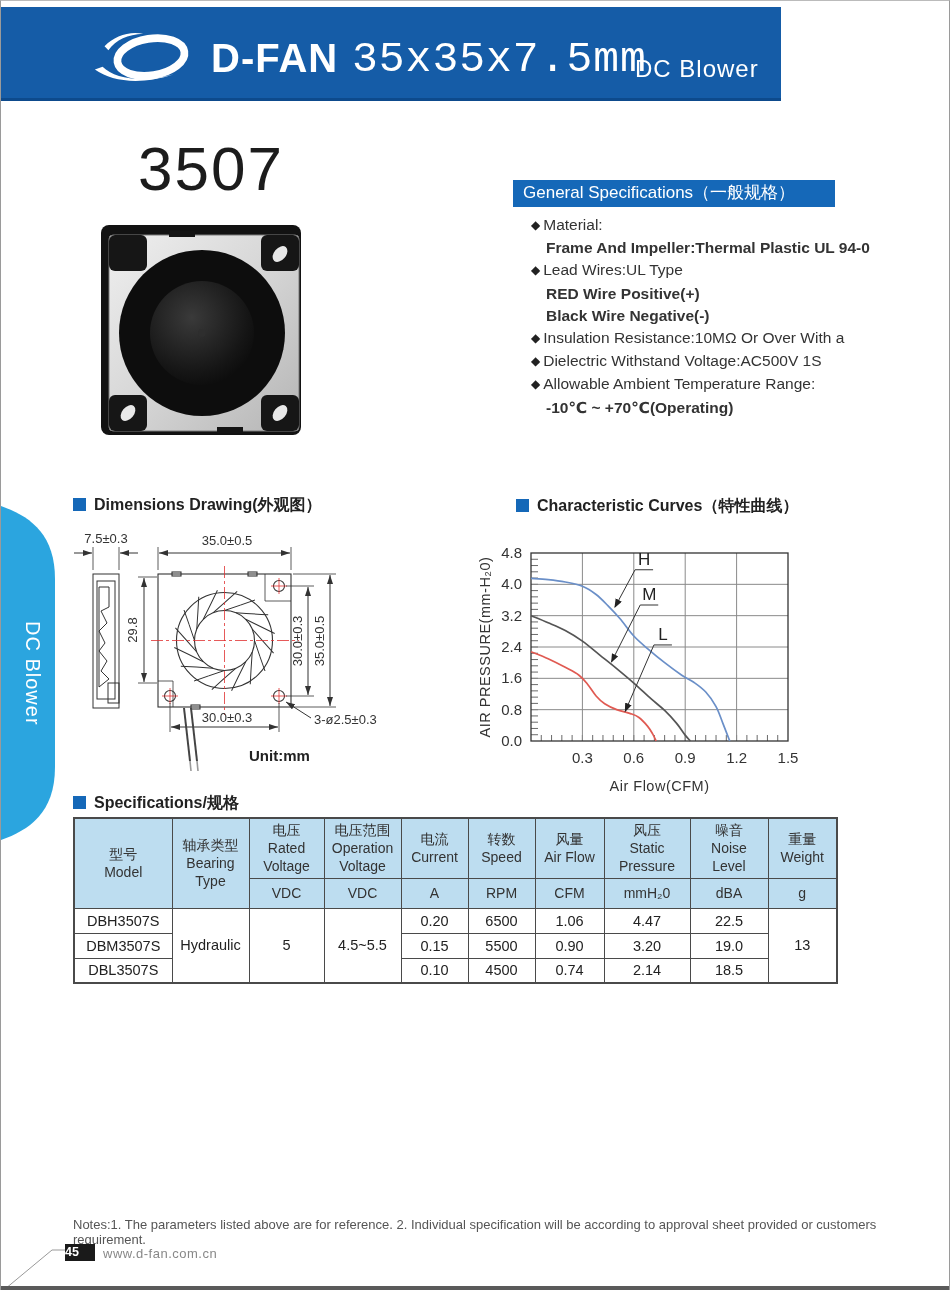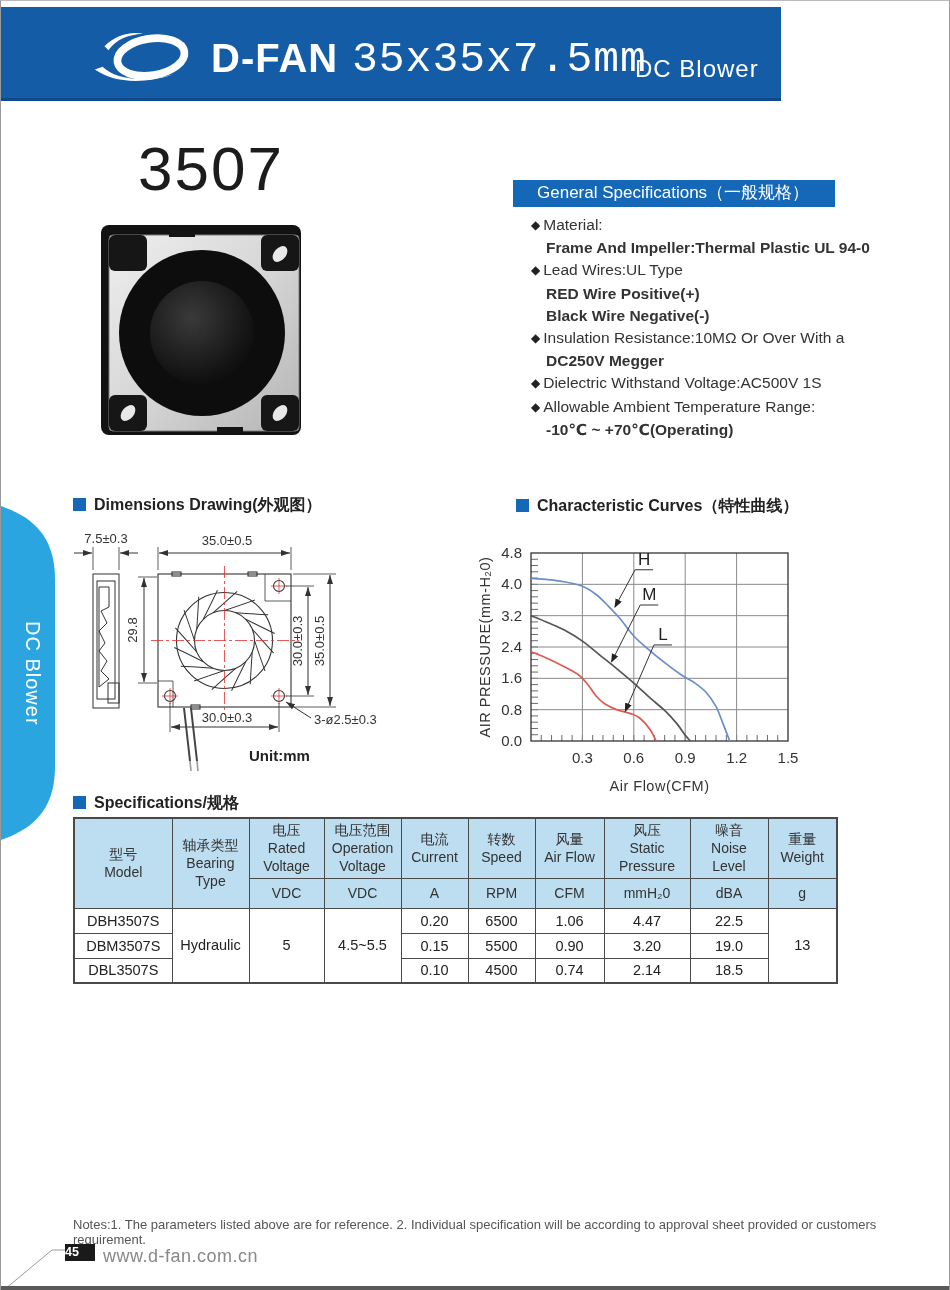--- a/index.html
+++ b/index.html
@@ -21,21 +21,21 @@
   .side-tab-label { position:absolute; left:13px; top:0; height:334px; width:30px;
        writing-mode:vertical-rl; text-align:center; color:#fff; font-size:20px; letter-spacing:1px; }
 
   
   .model-number { position:absolute; left:120px; top:132px; width:180px; text-align:center;
                   font-size:62px; font-weight:500; color:#1c1c1c; letter-spacing:2px; }
   .fan-photo { position:absolute; left:98px; top:222px; }
 
   
   .gs-titlebar { position:absolute; left:512px; top:179px; width:322px; height:27px;
-                 background:#1568B8; color:#fff; font-size:17px; line-height:26px; padding-left:24px; }
+                 background:#1568B8; color:#fff; font-size:17px; line-height:26px; padding-left:10px; }
   .gs-list { position:absolute; left:498px; top:213px; width:420px; font-size:15.5px; color:#333;margin-left:32px; }
   .gs-list .row { line-height:22.2px; white-space:nowrap; }
   .gs-list .row.cont { padding-left:15px;font-weight:bold; }
   .gs-list .diamond { font-size:12px; margin-right:3px; position:relative; top:-1px; color:#222; }
 
   
   .sec-head { position:absolute; font-size:16px; font-weight:600; color:#222; }
   .sec-head .sq { display:inline-block; width:13px; height:13px; background:#1568B8; margin-right:8px; position:relative; top:1px; }
   .sec-dims  { left:72px;  top:494px; }
   .sec-curve { left:515px; top:495px; }
@@ -56,21 +56,21 @@
   .spec-table thead th { background:#BDDDF0; font-weight:normal; color:#333; }
   .spec-table .h1 { height:60px; line-height:1.3; }
   .spec-table .h2 th { height:30px;margin-top:20px; }
   .spec-table tbody td { height:25px; font-size:14.5px; }
   .spec-table { border:2px solid #4a4a4a; }
 
   
   .notes { position:absolute; left:72px; top:1216px; width:860px; font-size:13px; color:#555; }
   .page-num { position:absolute; left:64px; top:1243px; width:30px; height:17px; background:#1a1a1a;
               color:#fff; font-size:12.5px; font-weight:bold; line-height:17px; }
-  .website { position:absolute; left:102px; top:1245px; font-size:18px; color:#888; letter-spacing:0.5px; }
+  .website { position:absolute; left:102px; top:1245px; font-size:13px; color:#888; letter-spacing:0.5px; }
   .corner-lines { position:absolute; left:0; top:1240px; }
 </style>
 </head>
 <body>
 
 <div class="page">
 
   <div class="header">
     <svg class="logo" viewBox="0 0 120 60">
       <path d="M4,44 C22,57 52,60 86,49 C55,58 25,54 12,41 Z" fill="#fff"></path>
@@ -139,21 +139,20 @@
   </svg>
 
   <div class="gs-titlebar">General Specifications（一般规格）</div>
   <div class="gs-list">
     <div class="row"><span class="diamond">◆</span><span>Material:</span></div>
     <div class="row cont"><span>Frame And Impeller:Thermal Plastic UL 94-0</span></div>
     <div class="row"><span class="diamond">◆</span><span>Lead Wires:UL Type</span></div>
     <div class="row cont"><span>RED Wire Positive(+)</span></div>
     <div class="row cont"><span>Black Wire Negative(-)</span></div>
     <div class="row"><span class="diamond">◆</span><span>Insulation Resistance:10MΩ Or Over With a</span></div>
-    <div class="row cont"><span>DC250V Megger</span></div>
     <div class="row"><span class="diamond">◆</span><span>Dielectric Withstand Voltage:AC500V 1S</span></div>
     <div class="row"><span class="diamond">◆</span><span>Allowable Ambient Temperature Range:</span></div>
     <div class="row cont"><span>-10℃ ~ +70℃(Operating)</span></div>
   </div>
 
   <div class="sec-head sec-dims"><span class="sq"></span><span>Dimensions Drawing(外观图）</span></div>
   <div class="sec-head sec-curve"><span class="sq"></span><span>Characteristic Curves（特性曲线）</span></div>
   <div class="sec-head sec-spec"><span class="sq"></span><span>Specifications/规格</span></div>
 
   <svg class="dims-svg" width="400" height="250" viewBox="0 0 400 250">

